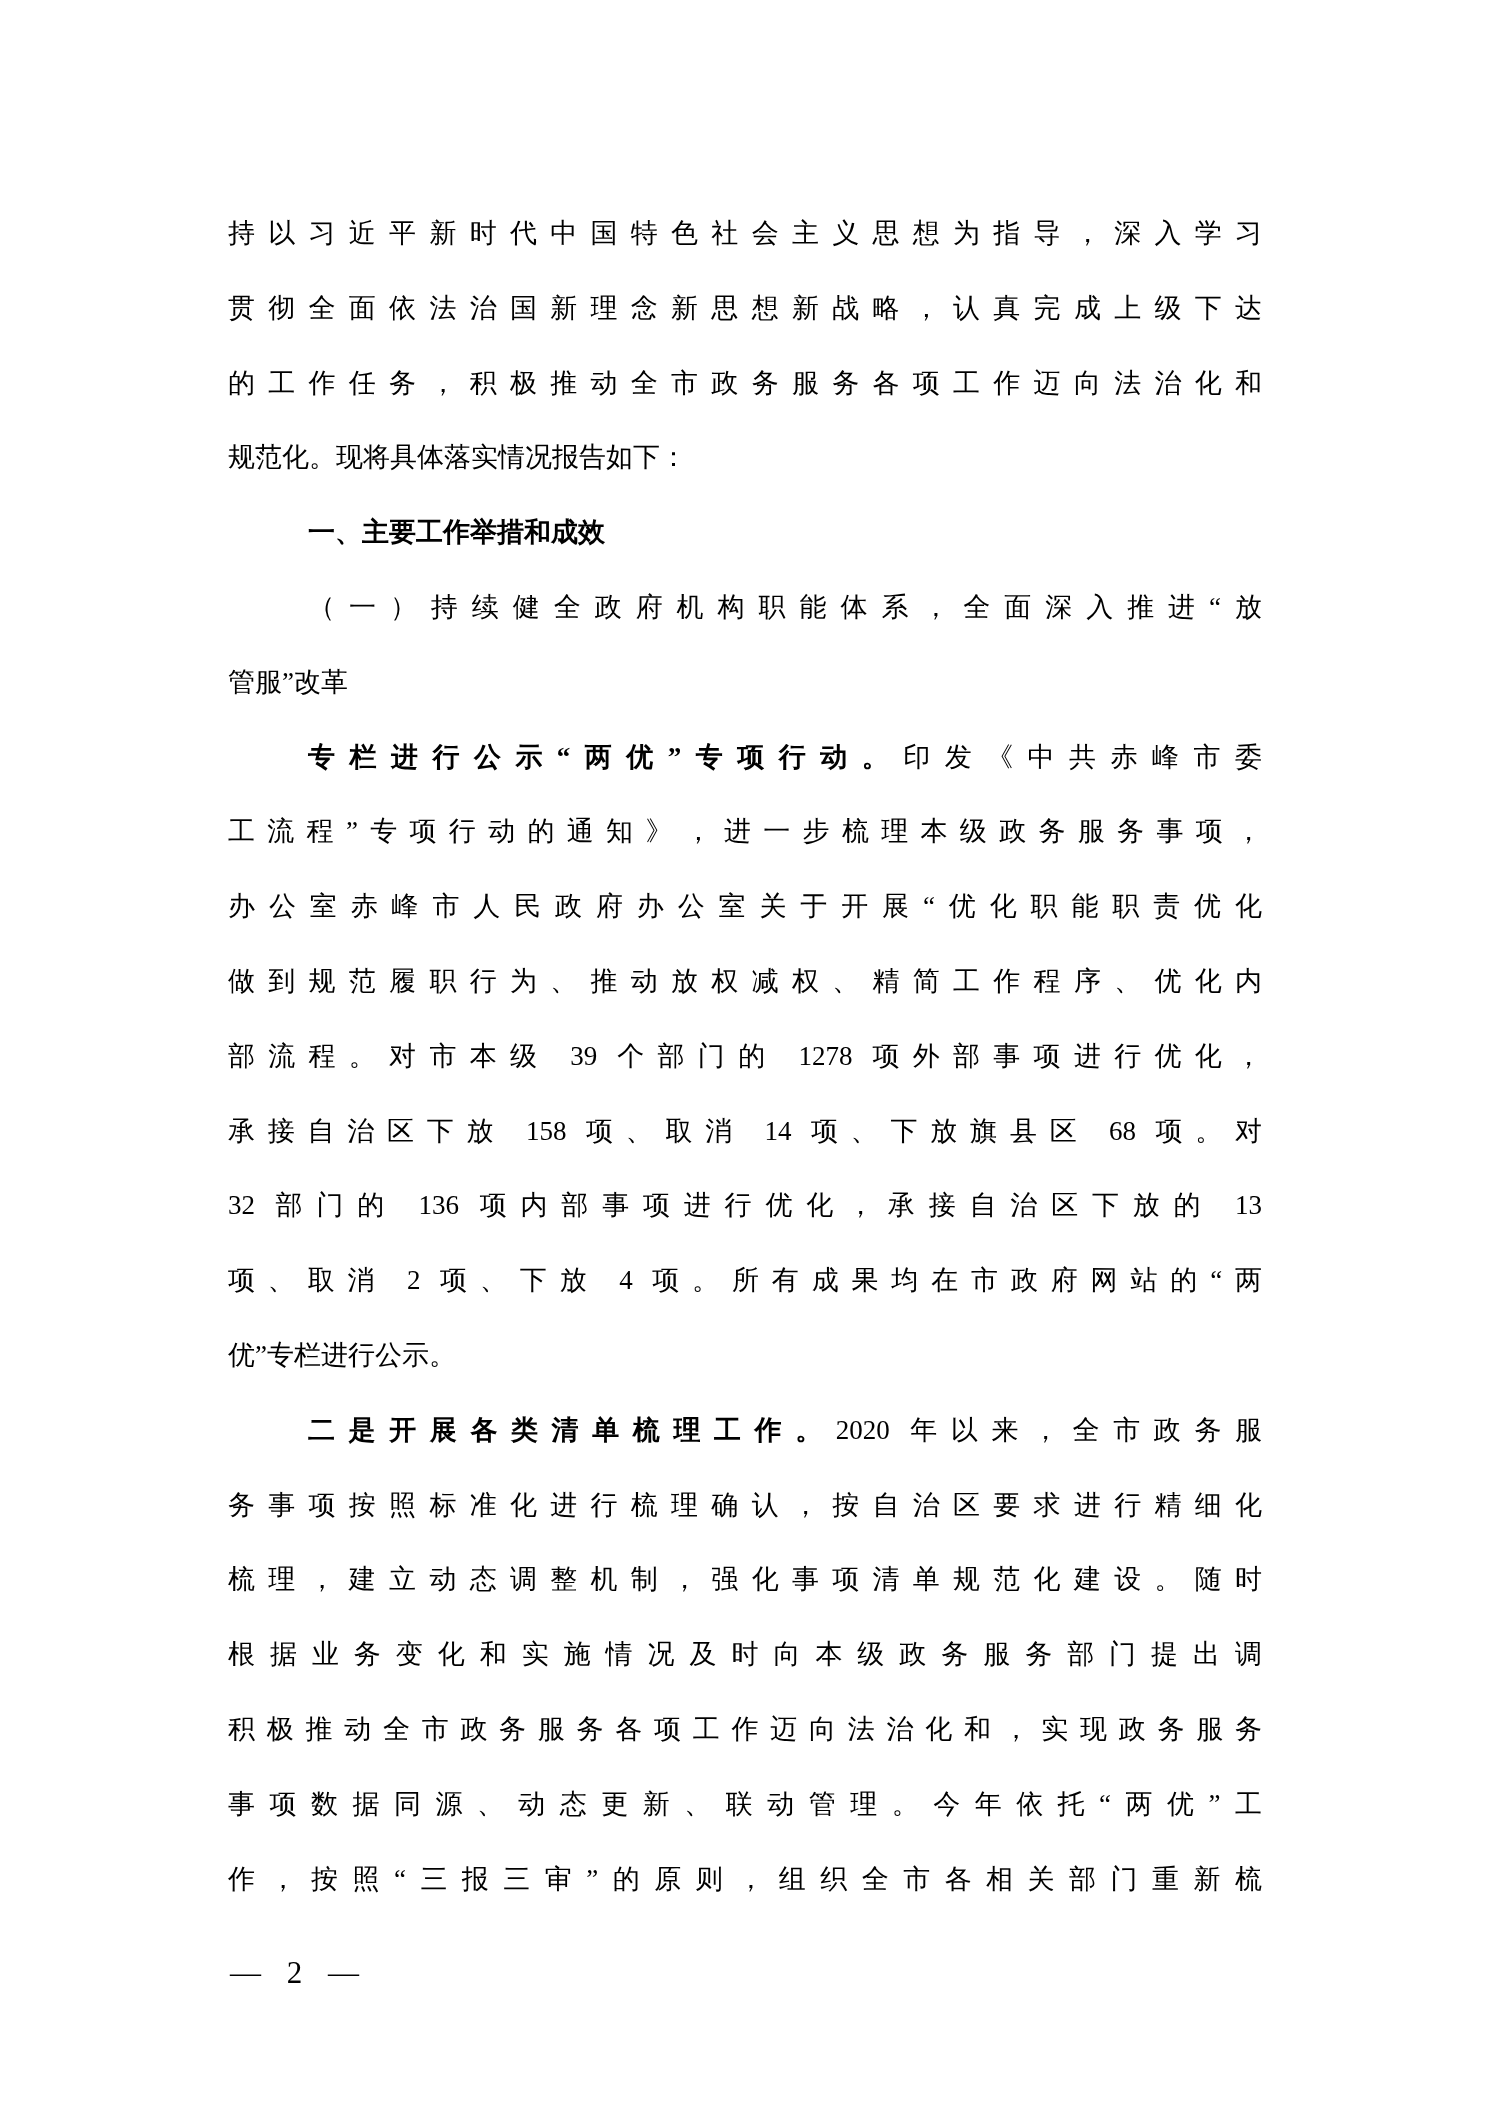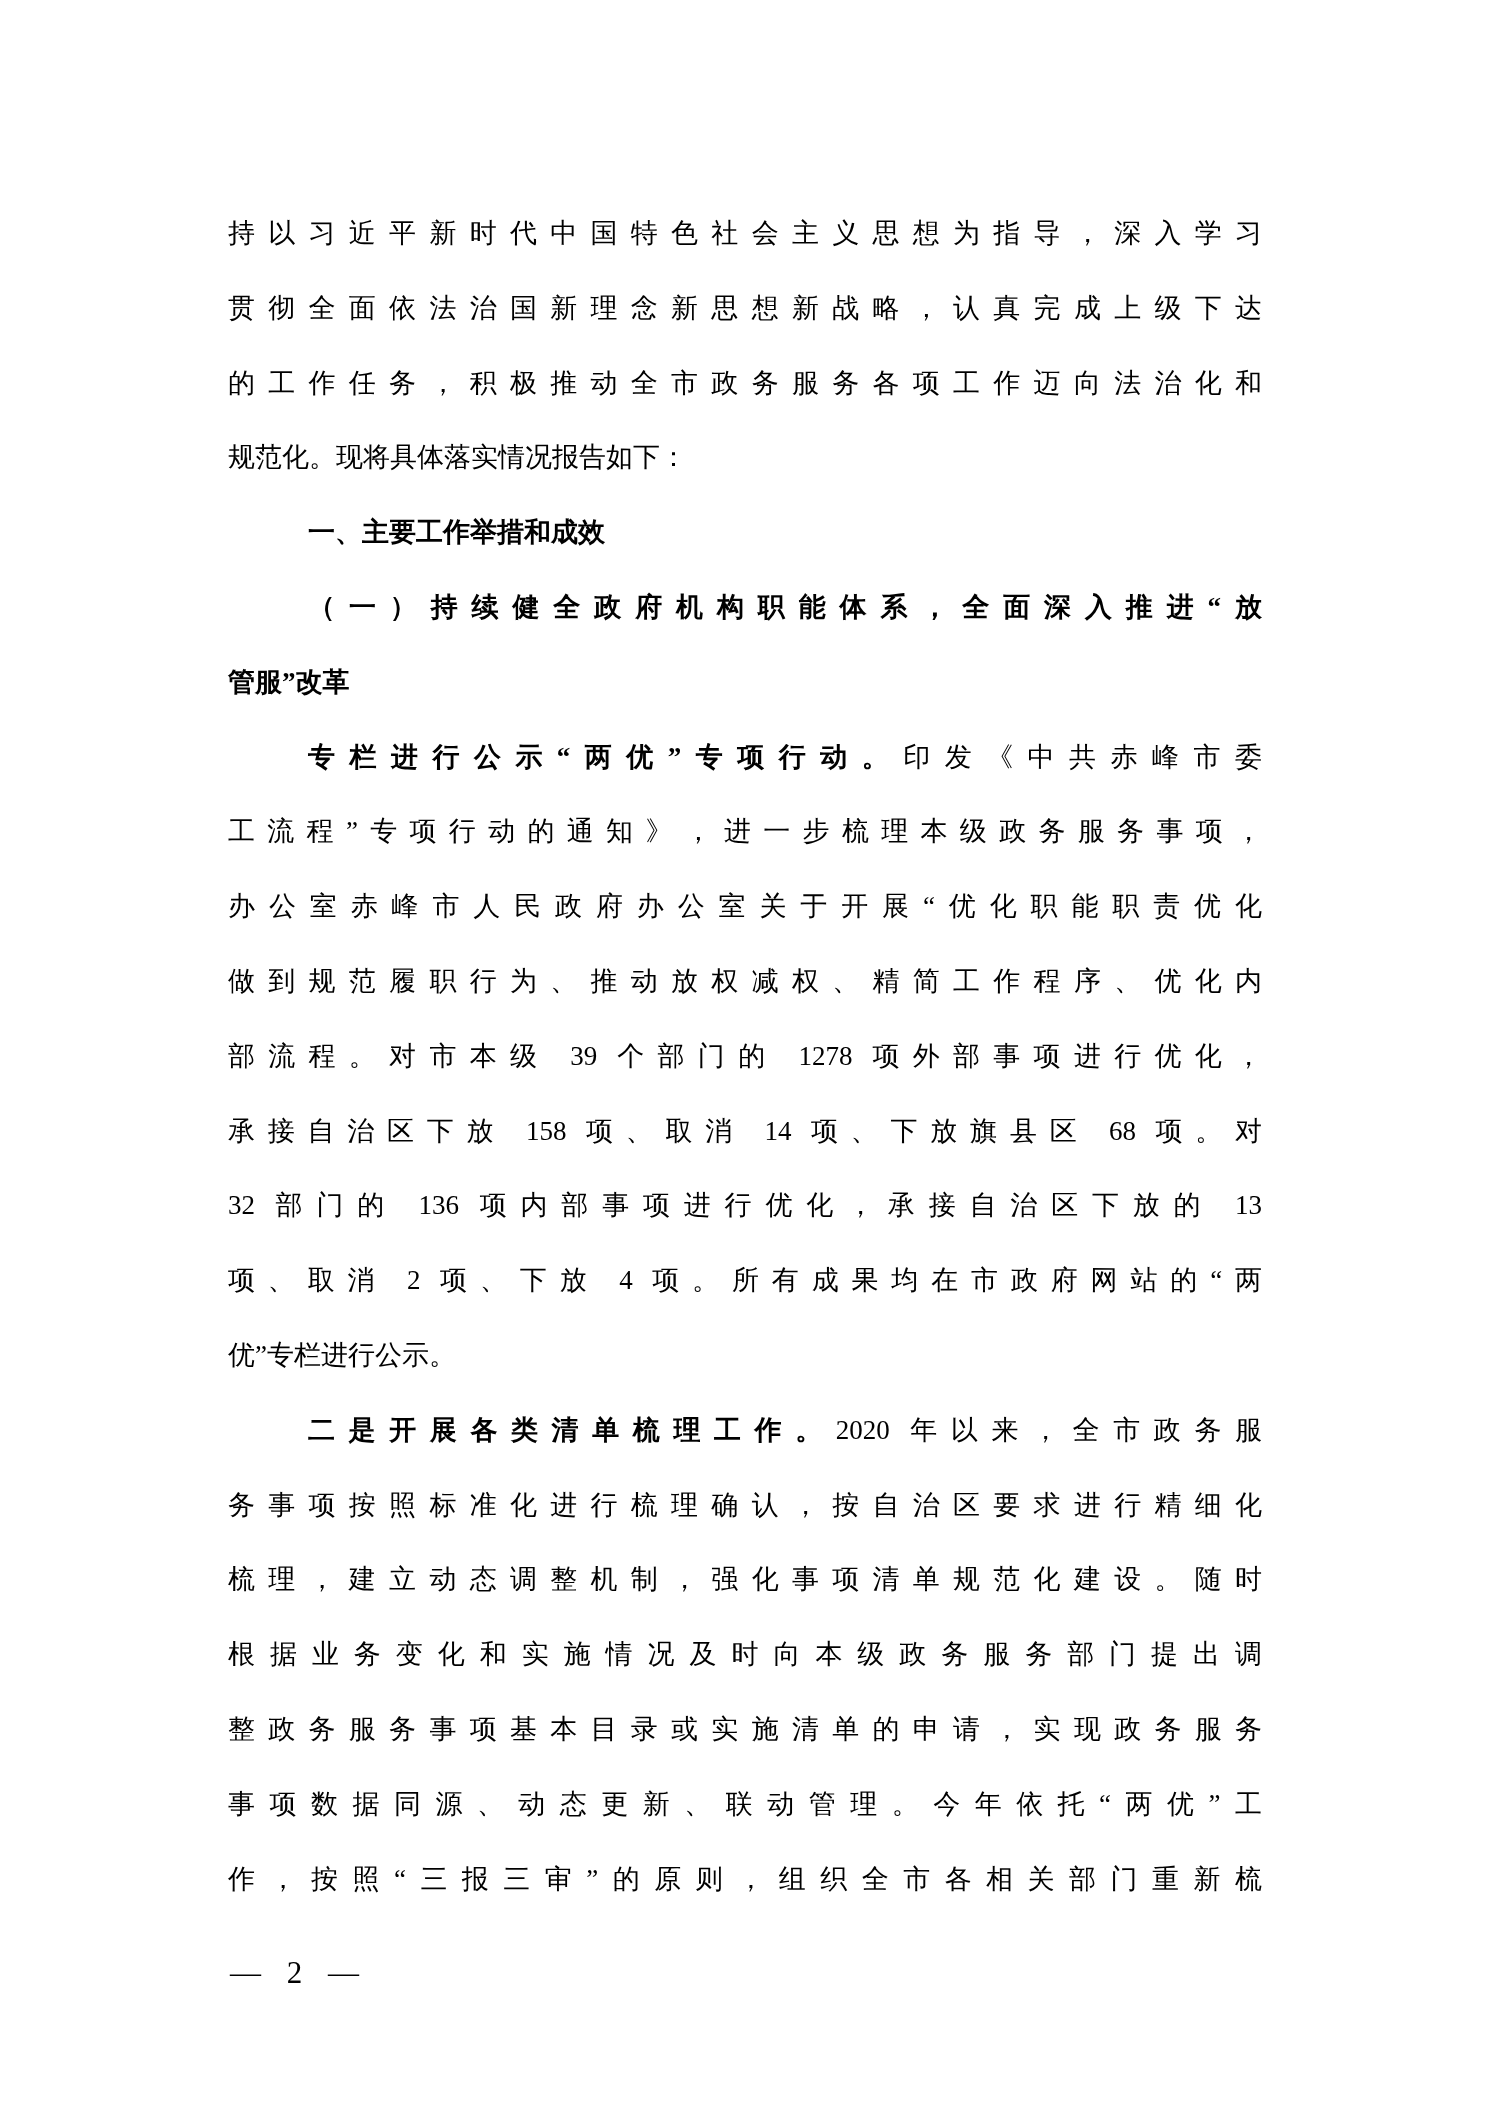--- a/index.html
+++ b/index.html
@@ -36,21 +36,21 @@
   }
   .indent {
     padding-left: 80px;
   }
   .bold {
     font-weight: 700;
     text-align: center;
   }
   .kai {
     
-    font-weight: 700;
+    font-weight: 400;
   }
   .footer {
     position: absolute;
     left: 230px;
     top: 1955px;
     font-size: 31px;
     letter-spacing: 9px;
     color: #000000;
   }
 </style>
@@ -77,20 +77,20 @@
     <div class="line justify"><span>部流程。对市本级 39 个部门的 1278 项外部事项进行优化，</span></div>
     <div class="line justify"><span>承接自治区下放 158 项、取消 14 项、下放旗县区 68 项。对</span></div>
     <div class="line justify"><span>32 部门的 136 项内部事项进行优化，承接自治区下放的 13</span></div>
     <div class="line justify"><span>项、取消 2 项、下放 4 项。所有成果均在市政府网站的“两</span></div>
     <div class="line"><span>优”专栏进行公示。</span></div>
 
     <div class="line justify indent"><span class="bold">二是开展各类清单梳理工作。</span><span>2020 年以来，全市政务服</span></div>
     <div class="line justify"><span>务事项按照标准化进行梳理确认，按自治区要求进行精细化</span></div>
     <div class="line justify"><span>梳理，建立动态调整机制，强化事项清单规范化建设。随时</span></div>
     <div class="line justify"><span>根据业务变化和实施情况及时向本级政务服务部门提出调</span></div>
-    <div class="line justify"><span>整政务服务事项基本目录或实施清单的申请，实现政务服务</span></div>
+    <div class="line justify"><span>积极推动全市政务服务各项工作迈向法治化和，实现政务服务</span></div>
     <div class="line justify"><span>事项数据同源、动态更新、联动管理。今年依托“两优”工</span></div>
     <div class="line justify"><span>作，按照“三报三审”的原则，组织全市各相关部门重新梳</span></div>
 
   </div>
 
   <div class="footer">— 2 —</div>
 </div>
 
 </body></html>

